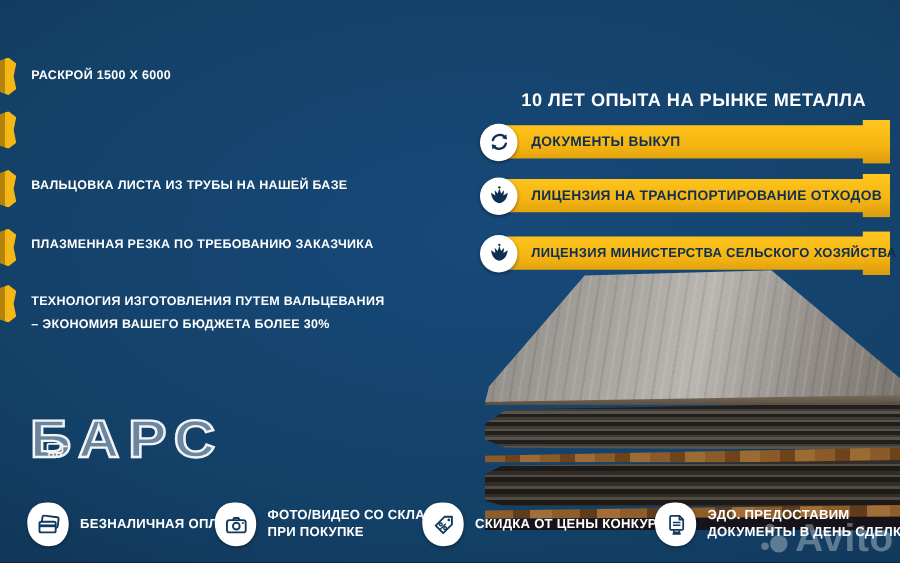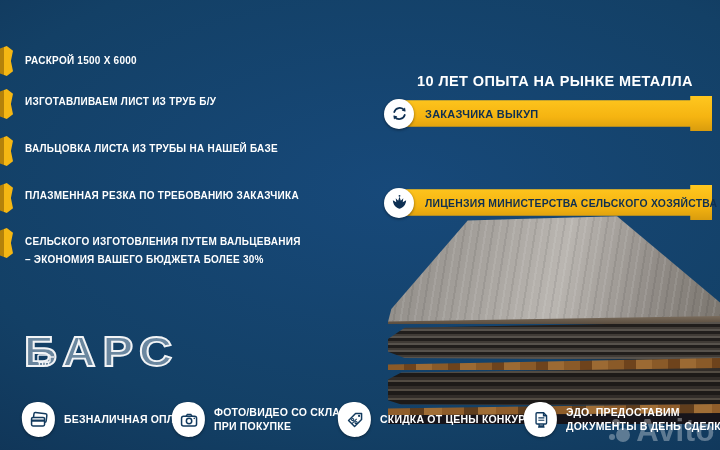--- a/index.html
+++ b/index.html
@@ -122,41 +122,50 @@
     <div class="s3"></div>
   </div>
 
   <div class="ribbon r0"></div>
   <div class="ribbon r1"></div>
   <div class="ribbon r2"></div>
   <div class="ribbon r3"></div>
   <div class="ribbon r4"></div>
 
   <div class="lf t0">РАСКРОЙ 1500 Х 6000</div>
-  <div class="lf t1">ИЗГОТАВЛИВАЕМ ЛИСТ ИЗ ТРУБ Б/У</div>
   <div class="lf t3">ПЛАЗМЕННАЯ РЕЗКА ПО ТРЕБОВАНИЮ ЗАКАЗЧИКА</div>
   <div class="lf t2">ВАЛЬЦОВКА ЛИСТА ИЗ ТРУБЫ НА НАШЕЙ БАЗЕ</div>
-  <div class="lf t4">СЕЛЬСКОГО ИЗГОТОВЛЕНИЯ ПУТЕМ ВАЛЬЦЕВАНИЯ</div>
+  <div class="lf t4">ТЕХНОЛОГИЯ ИЗГОТОВЛЕНИЯ ПУТЕМ ВАЛЬЦЕВАНИЯ</div>
   <div class="lf t5">– ЭКОНОМИЯ ВАШЕГО БЮДЖЕТА БОЛЕЕ 30%</div>
 
   <div class="headline">10 ЛЕТ ОПЫТА НА РЫНКЕ МЕТАЛЛА</div>
 
   <div class="badge b1">
     <div class="bar"></div>
     <span class="ic">
       <svg width="19" height="19" viewBox="0 0 20 20">
         <path d="M4.5 8.5 A6 6 0 0 1 15 6.5" fill="none" stroke="#0e2f52" stroke-width="1.9" stroke-linecap="round"></path>
         <polygon points="15.8,3.6 16.4,8 12.4,7" fill="#0e2f52"></polygon>
         <path d="M15.5 11.5 A6 6 0 0 1 5 13.5" fill="none" stroke="#0e2f52" stroke-width="1.9" stroke-linecap="round"></path>
         <polygon points="4.2,16.4 3.6,12 7.6,13" fill="#0e2f52"></polygon>
       </svg>
     </span>
-    <span class="lbl">ЗАКАЗЧИКА ВЫКУП</span>
-  </div>
-
+    <span class="lbl">ДОКУМЕНТЫ ВЫКУП</span>
+  </div>
+
+  <div class="badge b2">
+    <div class="bar"></div>
+    <span class="ic">
+      <svg width="19" height="19" viewBox="0 0 20 20">
+        <path d="M10 16.5 C5.8 15.5 3.4 12.4 3 7.6 L6.6 9.8 L6 5.4 L8.6 8.2 L10 3.8 L11.4 8.2 L14 5.4 L13.4 9.8 L17 7.6 C16.6 12.4 14.2 15.5 10 16.5 Z" fill="#0e2f52"></path>
+        <circle cx="10" cy="3" r="1" fill="#0e2f52"></circle>
+      </svg>
+    </span>
+    <span class="lbl">ЛИЦЕНЗИЯ НА ТРАНСПОРТИРОВАНИЕ ОТХОДОВ</span>
+  </div>
 
   <div class="badge b3">
     <div class="bar"></div>
     <span class="ic">
       <svg width="19" height="19" viewBox="0 0 20 20">
         <path d="M10 16.5 C5.8 15.5 3.4 12.4 3 7.6 L6.6 9.8 L6 5.4 L8.6 8.2 L10 3.8 L11.4 8.2 L14 5.4 L13.4 9.8 L17 7.6 C16.6 12.4 14.2 15.5 10 16.5 Z" fill="#0e2f52"></path>
         <circle cx="10" cy="3" r="1" fill="#0e2f52"></circle>
       </svg>
     </span>
     <span class="lbl">ЛИЦЕНЗИЯ МИНИСТЕРСТВА СЕЛЬСКОГО ХОЗЯЙСТВА</span>

